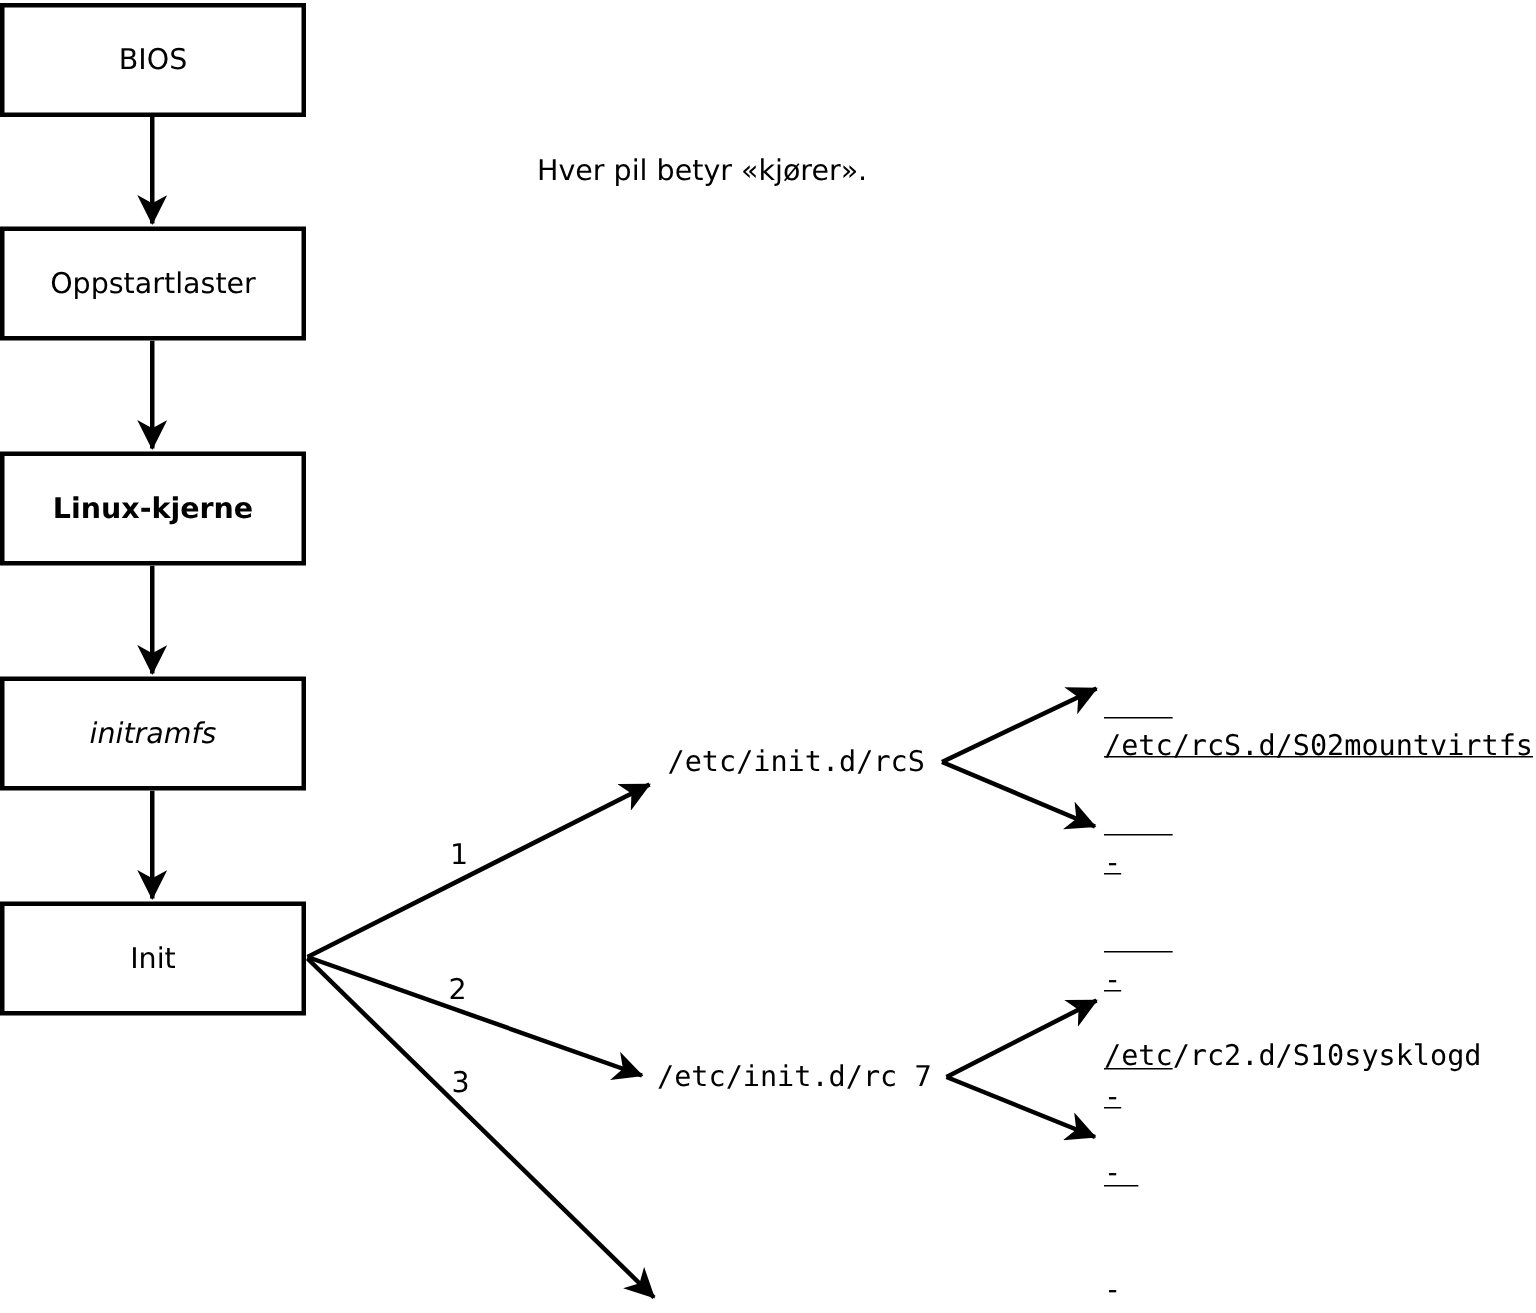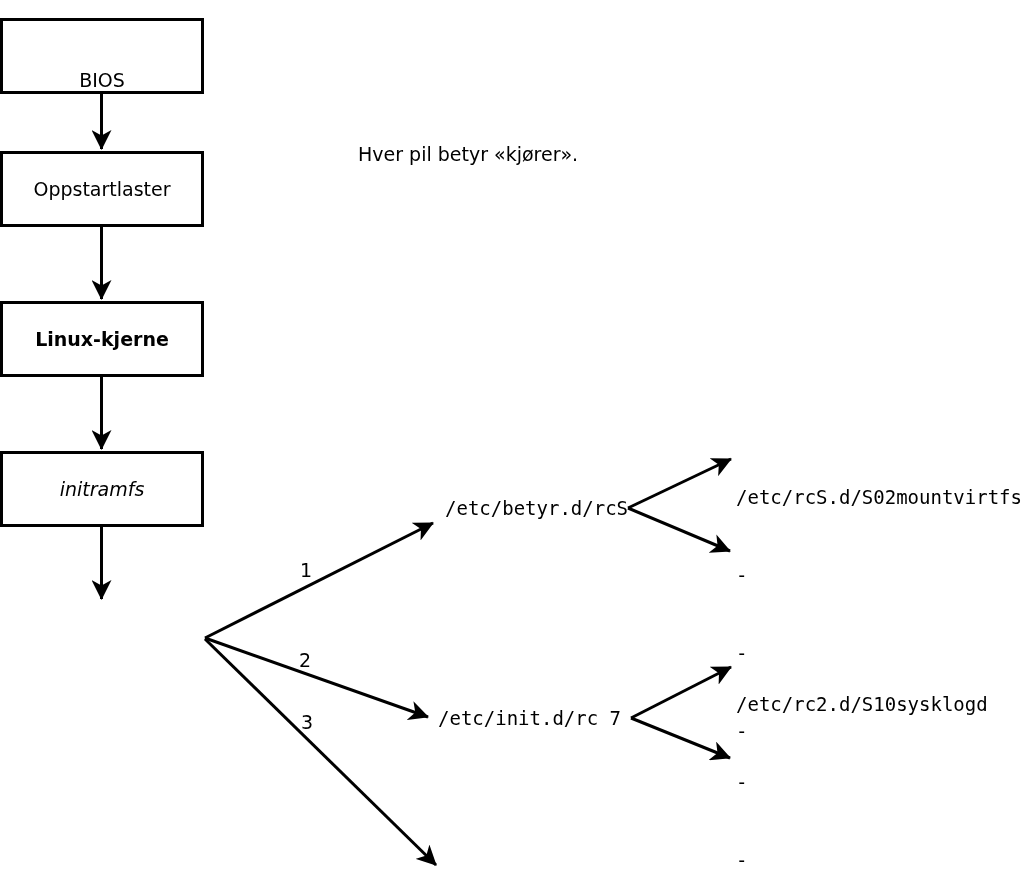--- a/index.html
+++ b/index.html
@@ -30,32 +30,31 @@
     left: 0;
     width: 204px;
     height: 76px;
     border: 3px solid var(--line);
     background: var(--bg);
     display: flex;
     align-items: center;
     justify-content: center;
     font-size: 19px;
   }
-  .box-bios          { top: 18px; align-items: flex-end; }
+  .box-bios          { top: 2px; }
   .box-oppstart      { top: 151px; justify-content: center; }
   .box-kjerne        { top: 301px; font-weight: bold; }
   .box-initramfs     { top: 451px; font-style: italic; }
   .box-init          { top: 601px; }
 
   .note {
     position: absolute;
     left: 358px; top: 103px;
     font-size: 19px;
     white-space: pre;
-    margin-top: 40px;
   }
 
   .order-num {
     position: absolute;
     font-size: 19px;
     transform: translate(-50%, -50%);
   }
   .num-1 { left: 306px; top: 570px; }
   .num-2 { left: 305px; top: 660px; }
   .num-3 { left: 307px; top: 722px; }
@@ -64,21 +63,21 @@
     font-family: "DejaVu Sans Mono", "Liberation Mono", monospace;
     font-size: 19px;
     line-height: 26px;
     white-space: pre;
   }
   .target-rcs   { position: absolute; left: 445px; top: 495px; }
   .target-rc2   { position: absolute; left: 438px; top: 705px; }
   .target-getty { position: absolute; left: 447px; top: 849px; margin-top: 44px; }
 
   .script-col { position: absolute; left: 736px; }
-  .col-rcs { top: 432px; }
+  .col-rcs { top: 432px; text-decoration: underline; }
   .col-rc2 { top: 639px; }
 </style>
 </head>
 <body>
 
 <div class="stage">
 
   <svg class="arrow-layer" viewBox="0 0 1024 875" xmlns="http://www.w3.org/2000/svg" aria-hidden="true">
     <defs>
       <marker id="ah" viewBox="0 0 20 20" refX="19" refY="10" markerWidth="20" markerHeight="20" markerUnits="userSpaceOnUse" orient="auto">
@@ -107,28 +106,31 @@
   </div>
   <div class="box box-oppstart">
     <span>Oppstartlaster</span>
   </div>
   <div class="box box-kjerne">
     <span>Linux-kjerne</span>
   </div>
   <div class="box box-initramfs">
     <span>initramfs</span>
   </div>
+  <div class="box box-init">
+    <span>Init</span>
+  </div>
 
   <div class="note">Hver pil betyr «kjører».</div>
 
   <div class="order-num num-1">1</div>
   <div class="order-num num-2">2</div>
   <div class="order-num num-3">3</div>
 
-  <div class="mono target-rcs">/etc/betyr.d/rcS</div>
+  <div class="mono target-rcs">/etc/init.d/rcS</div>
   <div class="mono target-rc2">/etc/init.d/rc 7</div>
   <div class="mono target-getty">getty</div>
 
   <div class="mono script-col col-rcs">
     <div>/etc/rcS.d/S02mountvirtfs</div>
     <div>-</div>
     <div>-</div>
     <div>-</div>
   </div>
 

